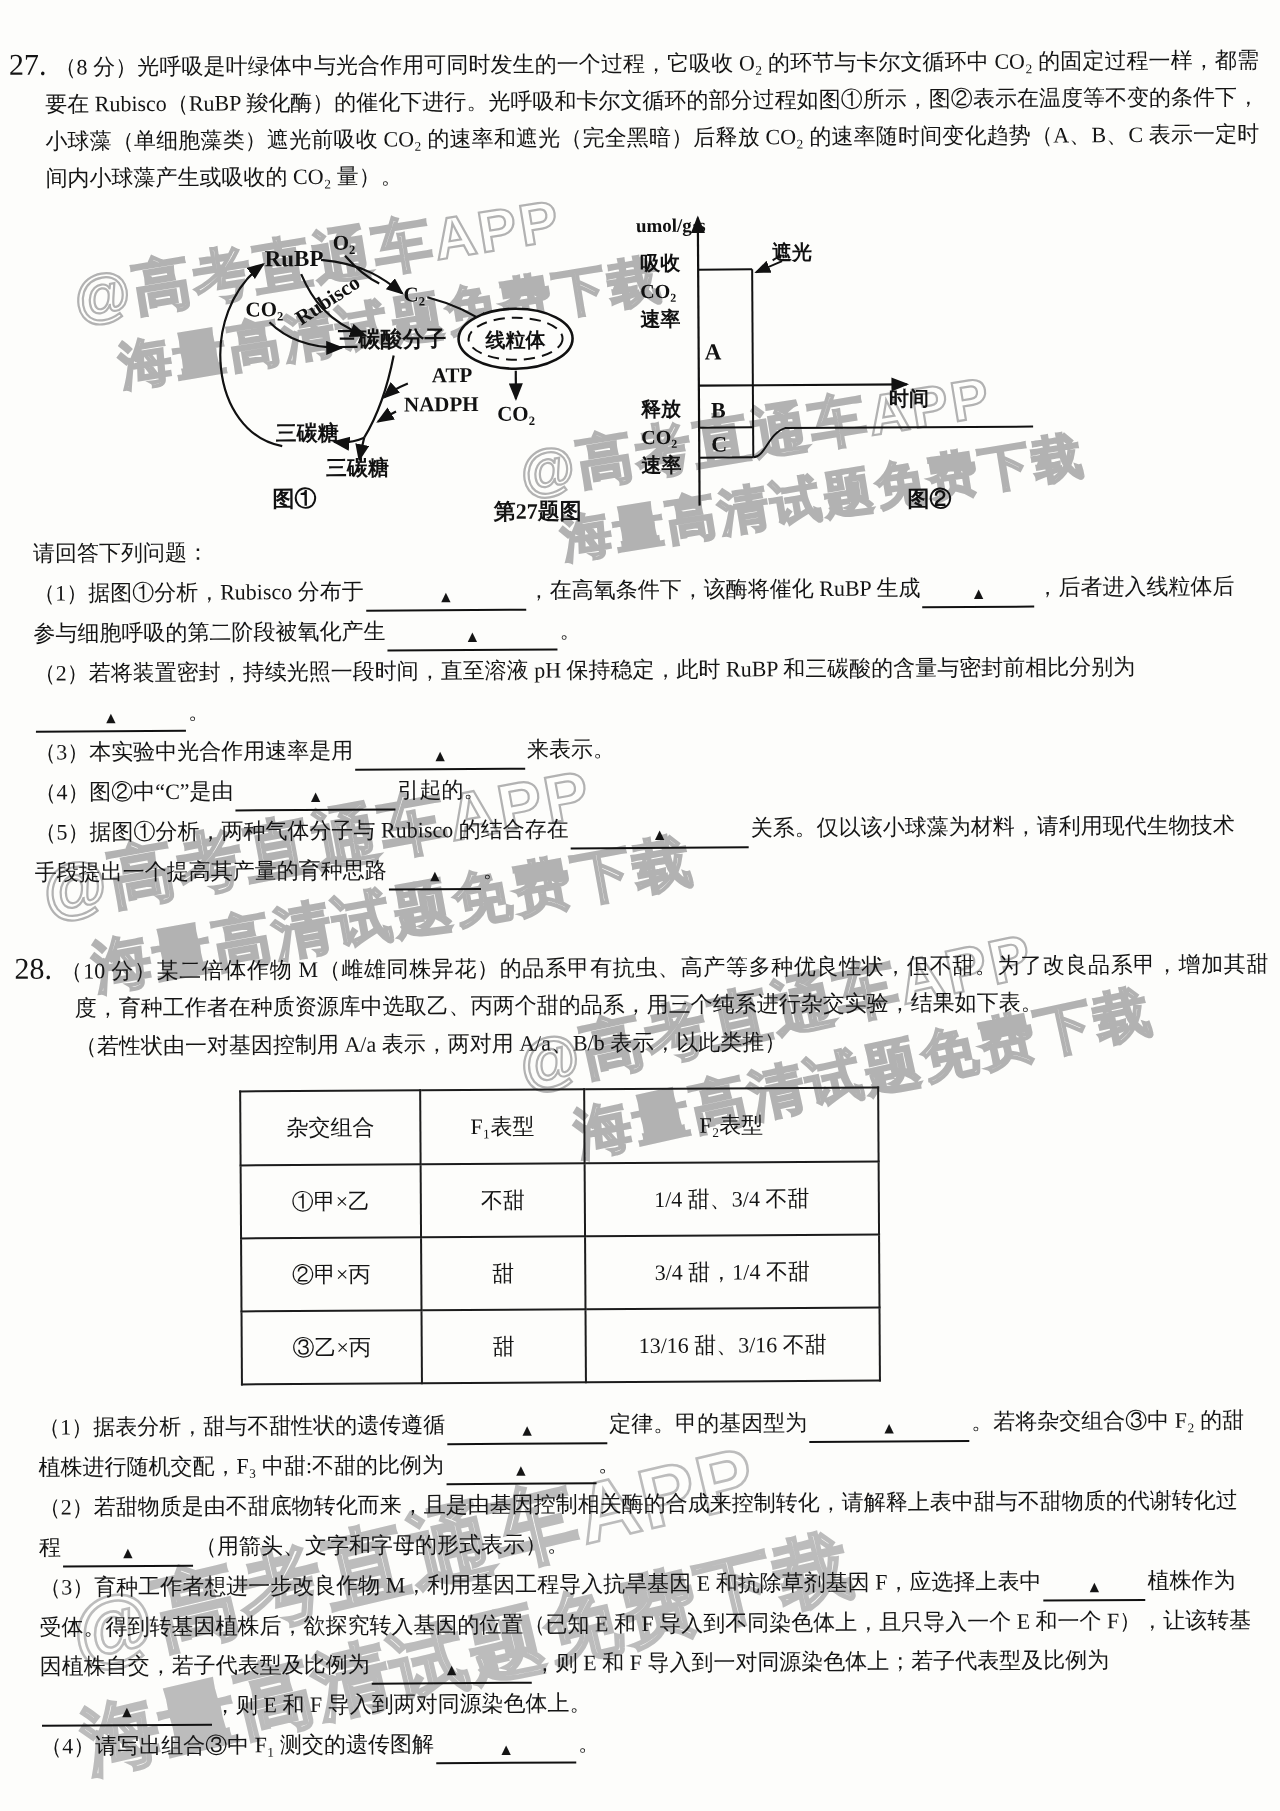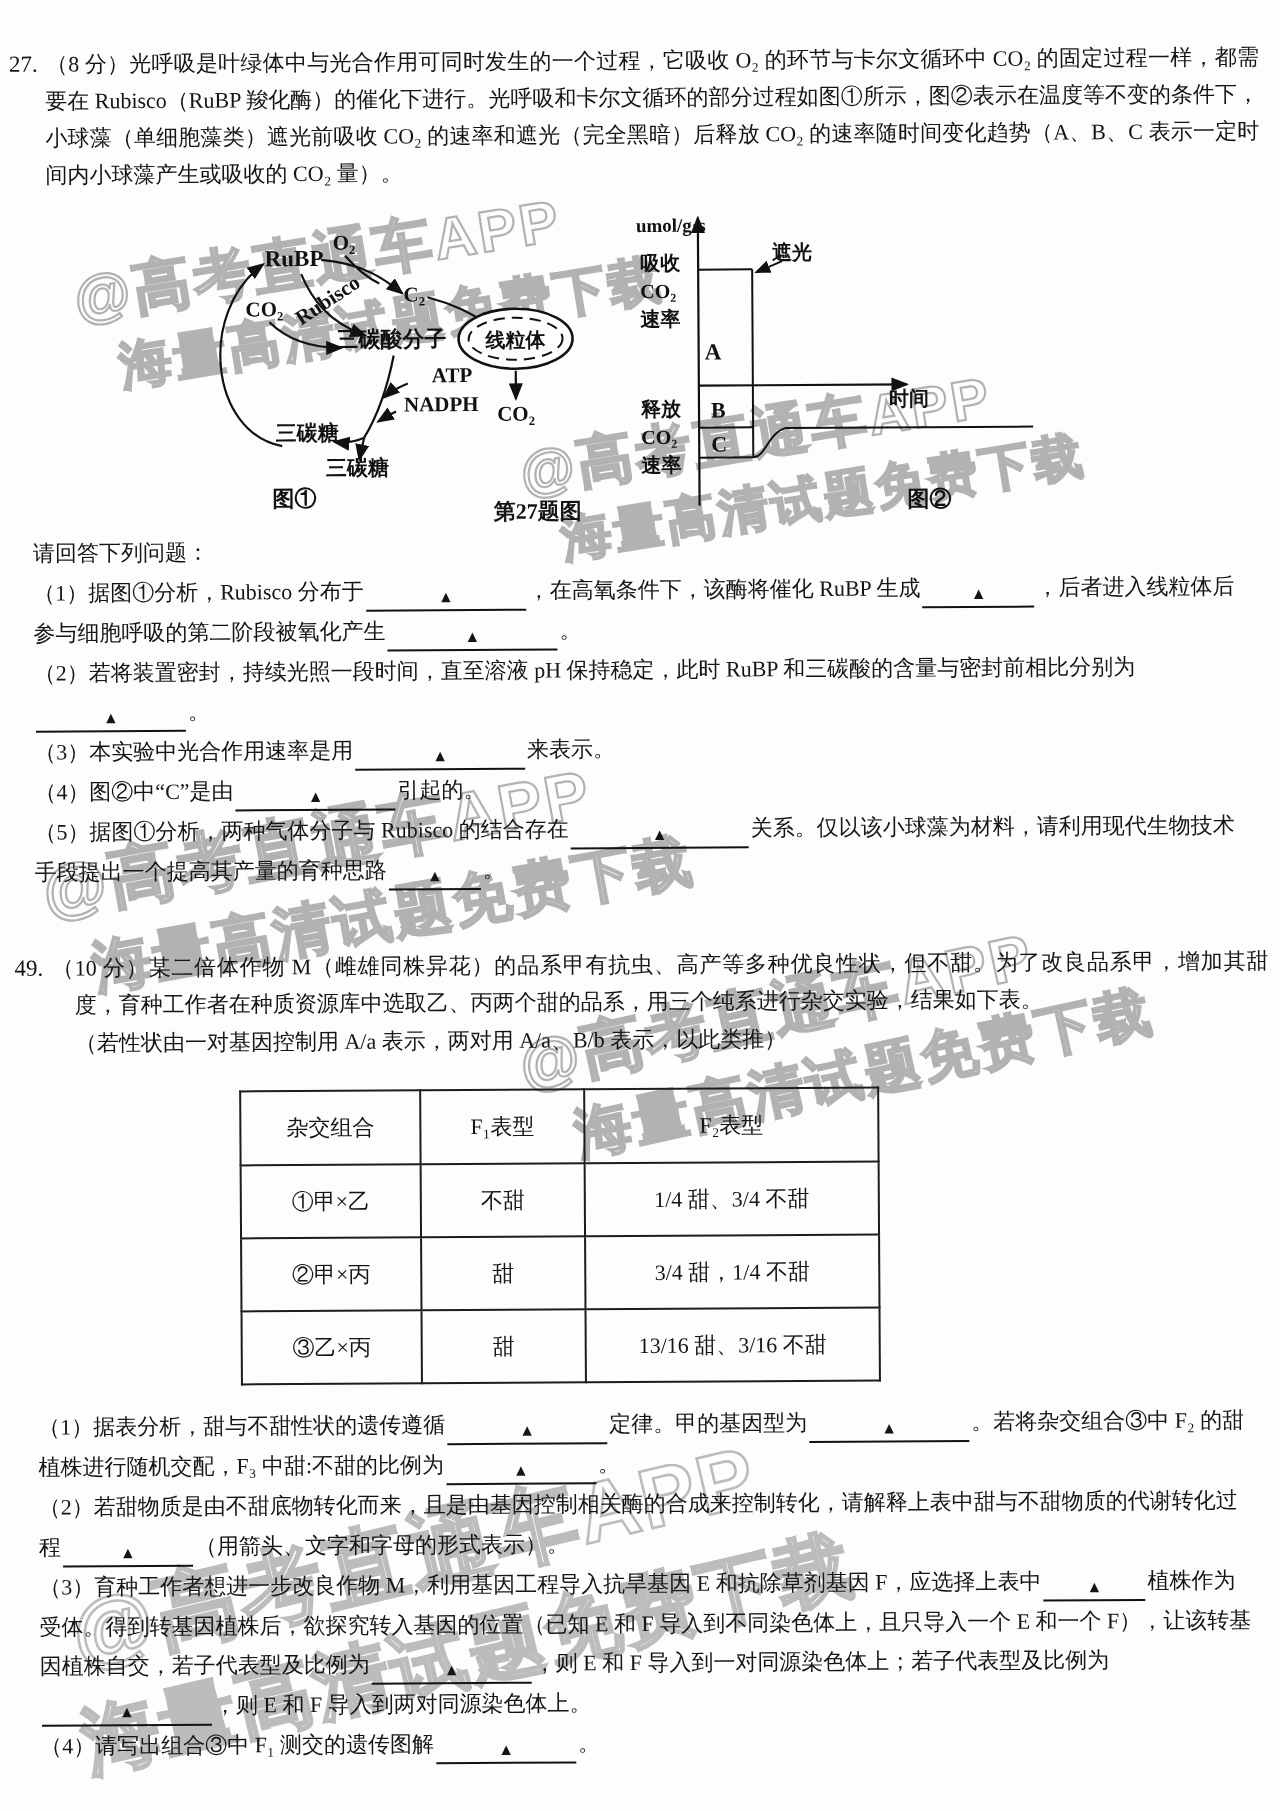--- a/index.html
+++ b/index.html
@@ -6,21 +6,21 @@
   .page{
     position:relative;width:1280px;height:1811px;background:#fdfdfb;
     font-family:"Liberation Serif","DejaVu Serif",serif;color:#141414;overflow:hidden;
   }
   .sheet{position:absolute;inset:0;transform:rotate(-0.35deg);transform-origin:640px 900px;}
   
   .abs{position:absolute;z-index:2;}
   .intro{margin:0;font-size:22px;line-height:37px;padding-left:36px;text-indent:-36px;text-align:justify;}
   .intro.q28i{padding-left:60px;text-indent:-60px;}
   .intro-note{margin:0;font-size:22px;line-height:40px;padding-left:60px;}
-  .qnum{font-size:23px;padding-right:8px;}
+  .qnum{font-size:30px;padding-right:8px;}
   .q-items p{margin:0;font-size:22px;line-height:39.5px;text-align:left;}
   .prompt{margin:0 0 2px 0;font-size:22px;line-height:40px;}
   
   .blank{
     display:inline-block;border-bottom:2px solid #111;text-align:center;
     font-size:16px;line-height:20px;height:22px;vertical-align:-4px;margin:0 2px;
   }
   .w90{width:92px}.w100{width:102px}.w110{width:112px}.w130{width:130px}
   .w140{width:140px}.w150{width:150px}.w160{width:160px}.w170{width:170px}.w180{width:178px}
   
@@ -155,21 +155,21 @@
   <div class="abs q-items" style="left:35px;top:530px;width:1215px;">
     <p class="prompt">请回答下列问题：</p>
     <p><span>（1）据图①分析，Rubisco 分布于</span><span class="blank w160">▲</span><span>，在高氧条件下，该酶将催化 RuBP 生成</span><span class="blank w110">▲</span><span>，后者进入线粒体后参与细胞呼吸的第二阶段被氧化产生</span><span class="blank w170">▲</span><span>。</span></p>
     <p><span>（2）若将装置密封，持续光照一段时间，直至溶液 pH 保持稳定，此时 RuBP 和三碳酸的含量与密封前相比分别为</span><span class="blank w150">▲</span><span>。</span></p>
     <p><span>（3）本实验中光合作用速率是用</span><span class="blank w170">▲</span><span>来表示。</span></p>
     <p><span>（4）图②中“C”是由</span><span class="blank w160">▲</span><span>引起的。</span></p>
     <p><span>（5）据图①分析，两种气体分子与 Rubisco 的结合存在</span><span class="blank w180">▲</span><span>关系。仅以该小球藻为材料，请利用现代生物技术手段提出一个提高其产量的育种思路</span><span class="blank w90">▲</span><span>。</span></p>
   </div>
 
   <div class="abs" style="left:14px;top:946px;width:1254px;">
-    <p class="intro q28i"><span class="qnum">49.</span><span>（10 分）某二倍体作物 M（雌雄同株异花）的品系甲有抗虫、高产等多种优良性状，但不甜。为了改良品系甲，增加其甜度，育种工作者在种质资源库中选取乙、丙两个甜的品系，用三个纯系进行杂交实验，结果如下表。</span></p>
+    <p class="intro q28i"><span class="qnum">28.</span><span>（10 分）某二倍体作物 M（雌雄同株异花）的品系甲有抗虫、高产等多种优良性状，但不甜。为了改良品系甲，增加其甜度，育种工作者在种质资源库中选取乙、丙两个甜的品系，用三个纯系进行杂交实验，结果如下表。</span></p>
     <p class="intro-note">（若性状由一对基因控制用 A/a 表示，两对用 A/a、B/b 表示，以此类推）</p>
   </div>
 
   <div class="abs" style="left:238px;top:1088px;">
     <table class="xtable">
       <thead>
         <tr>
           <th class="c1">杂交组合</th>
           <th class="c2">F₁表型</th>
           <th class="c3">F₂表型</th>

